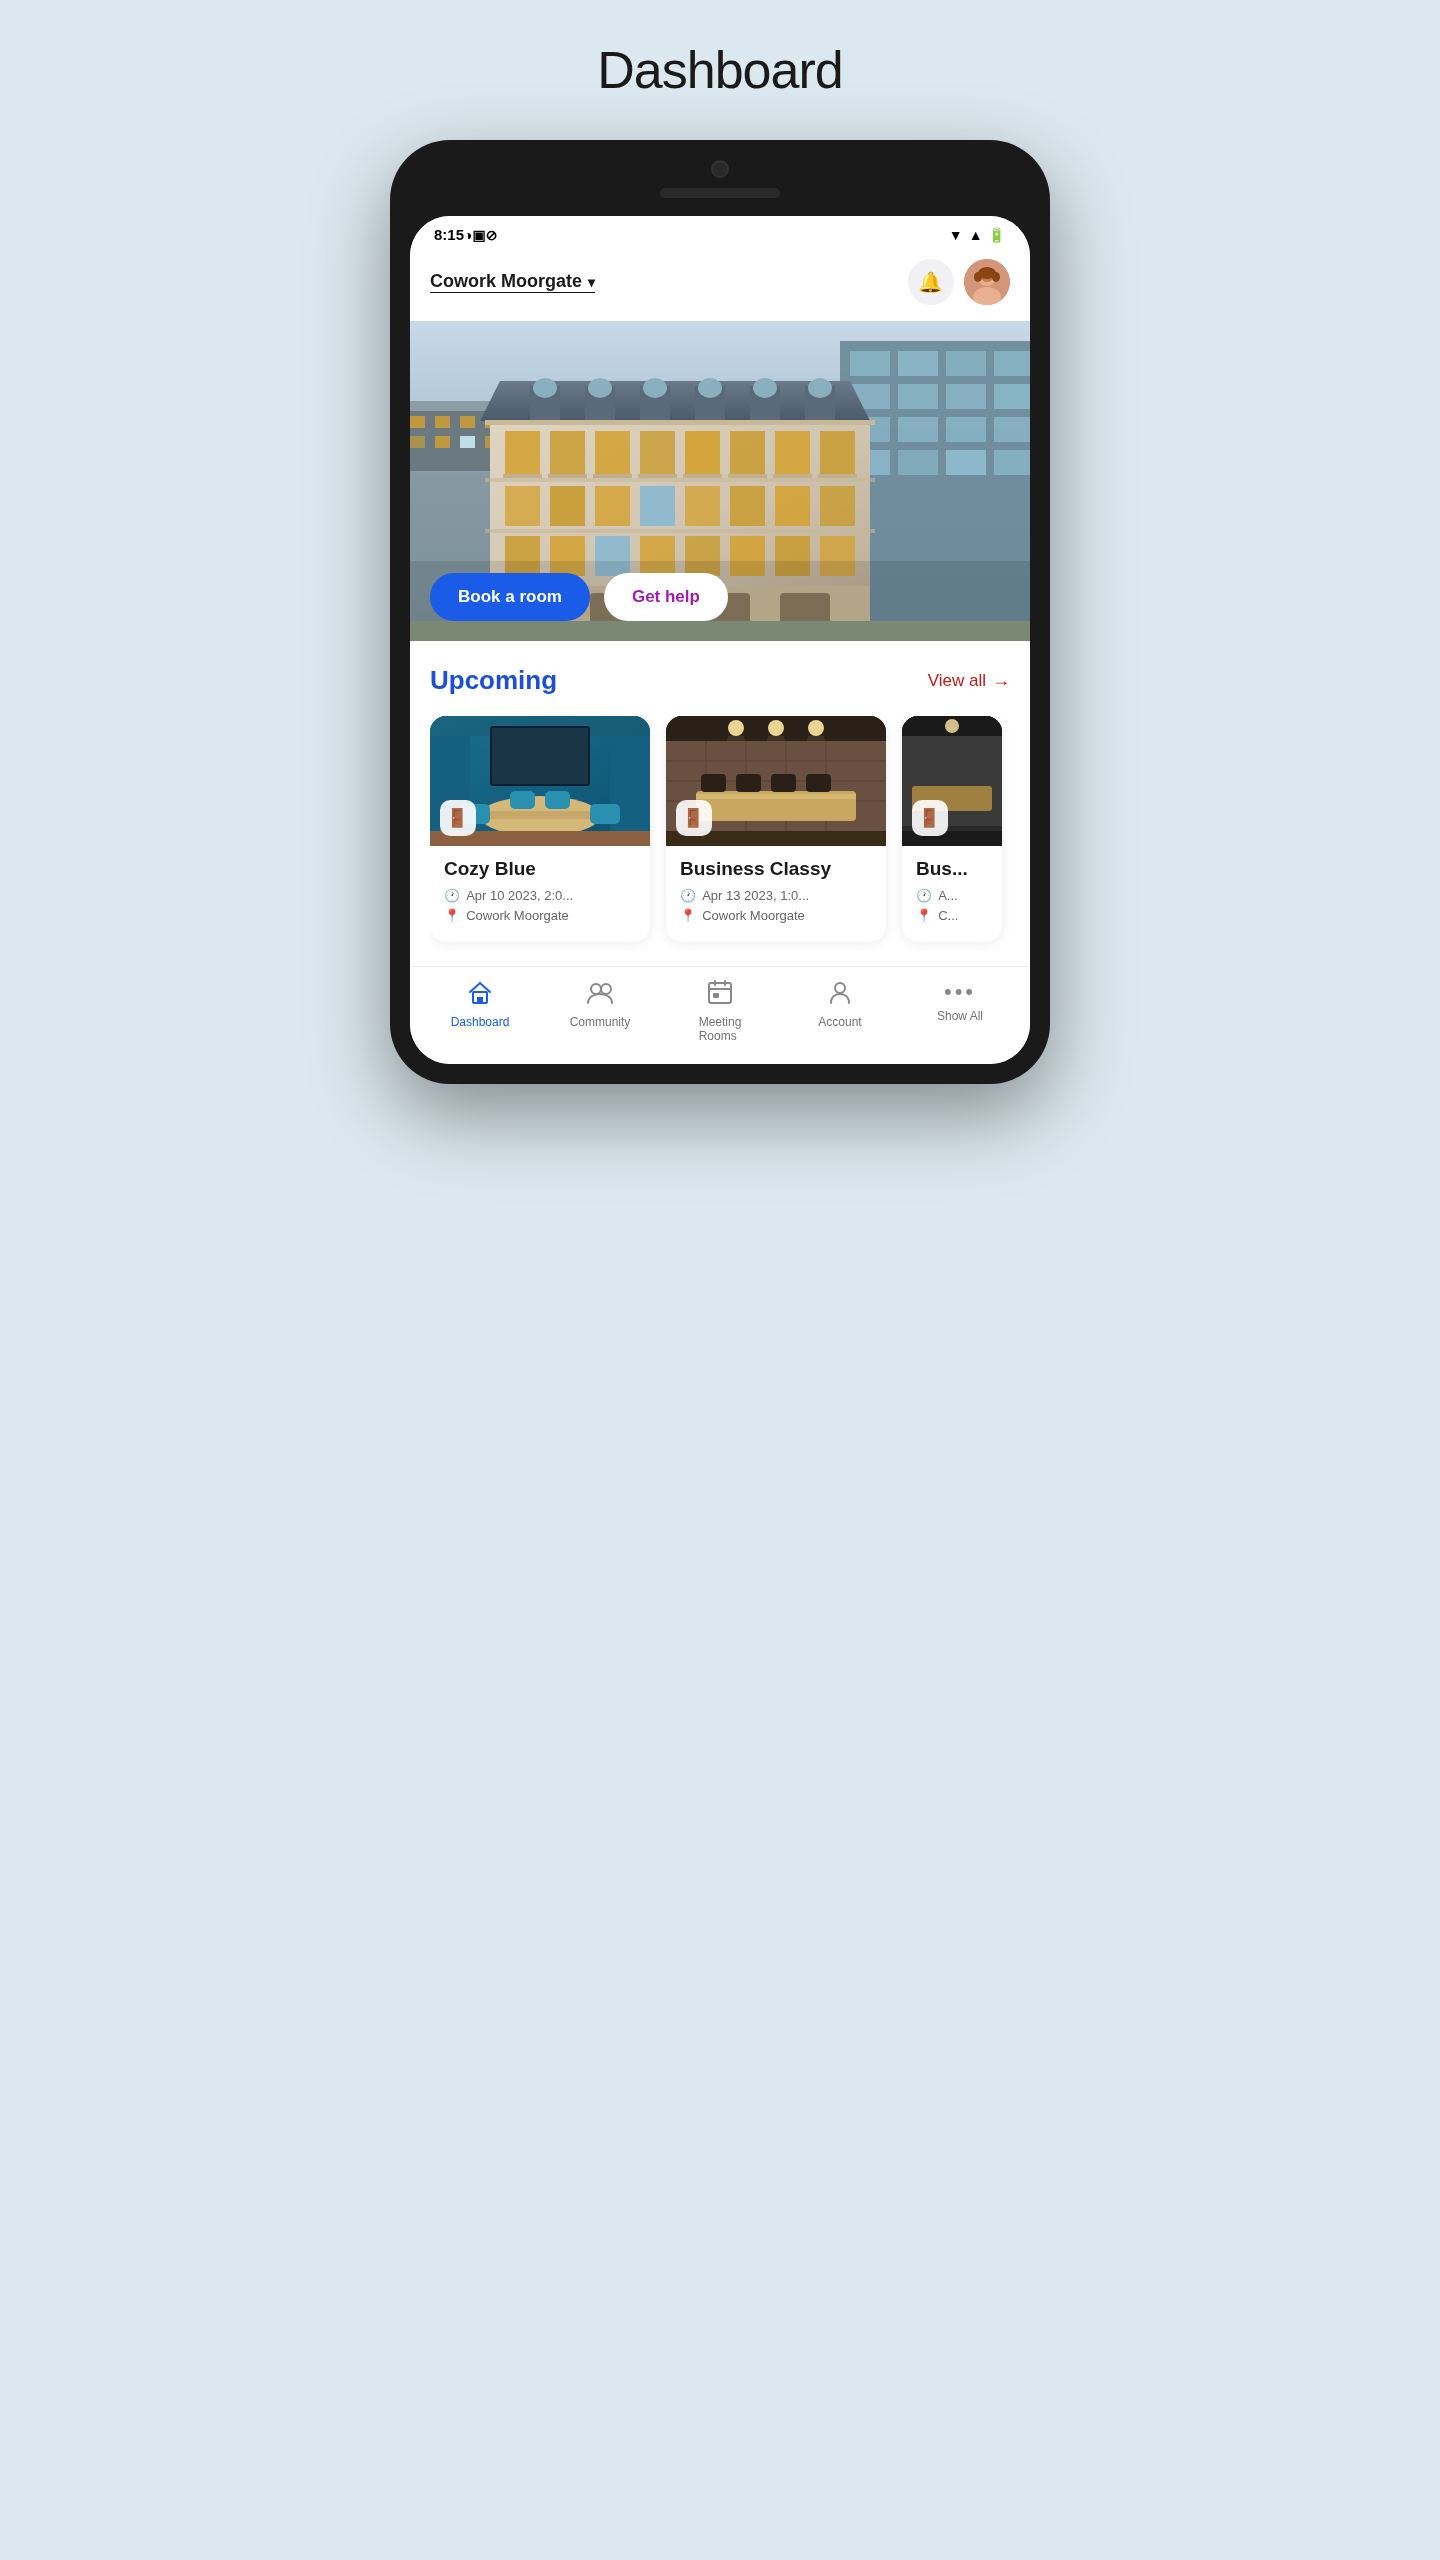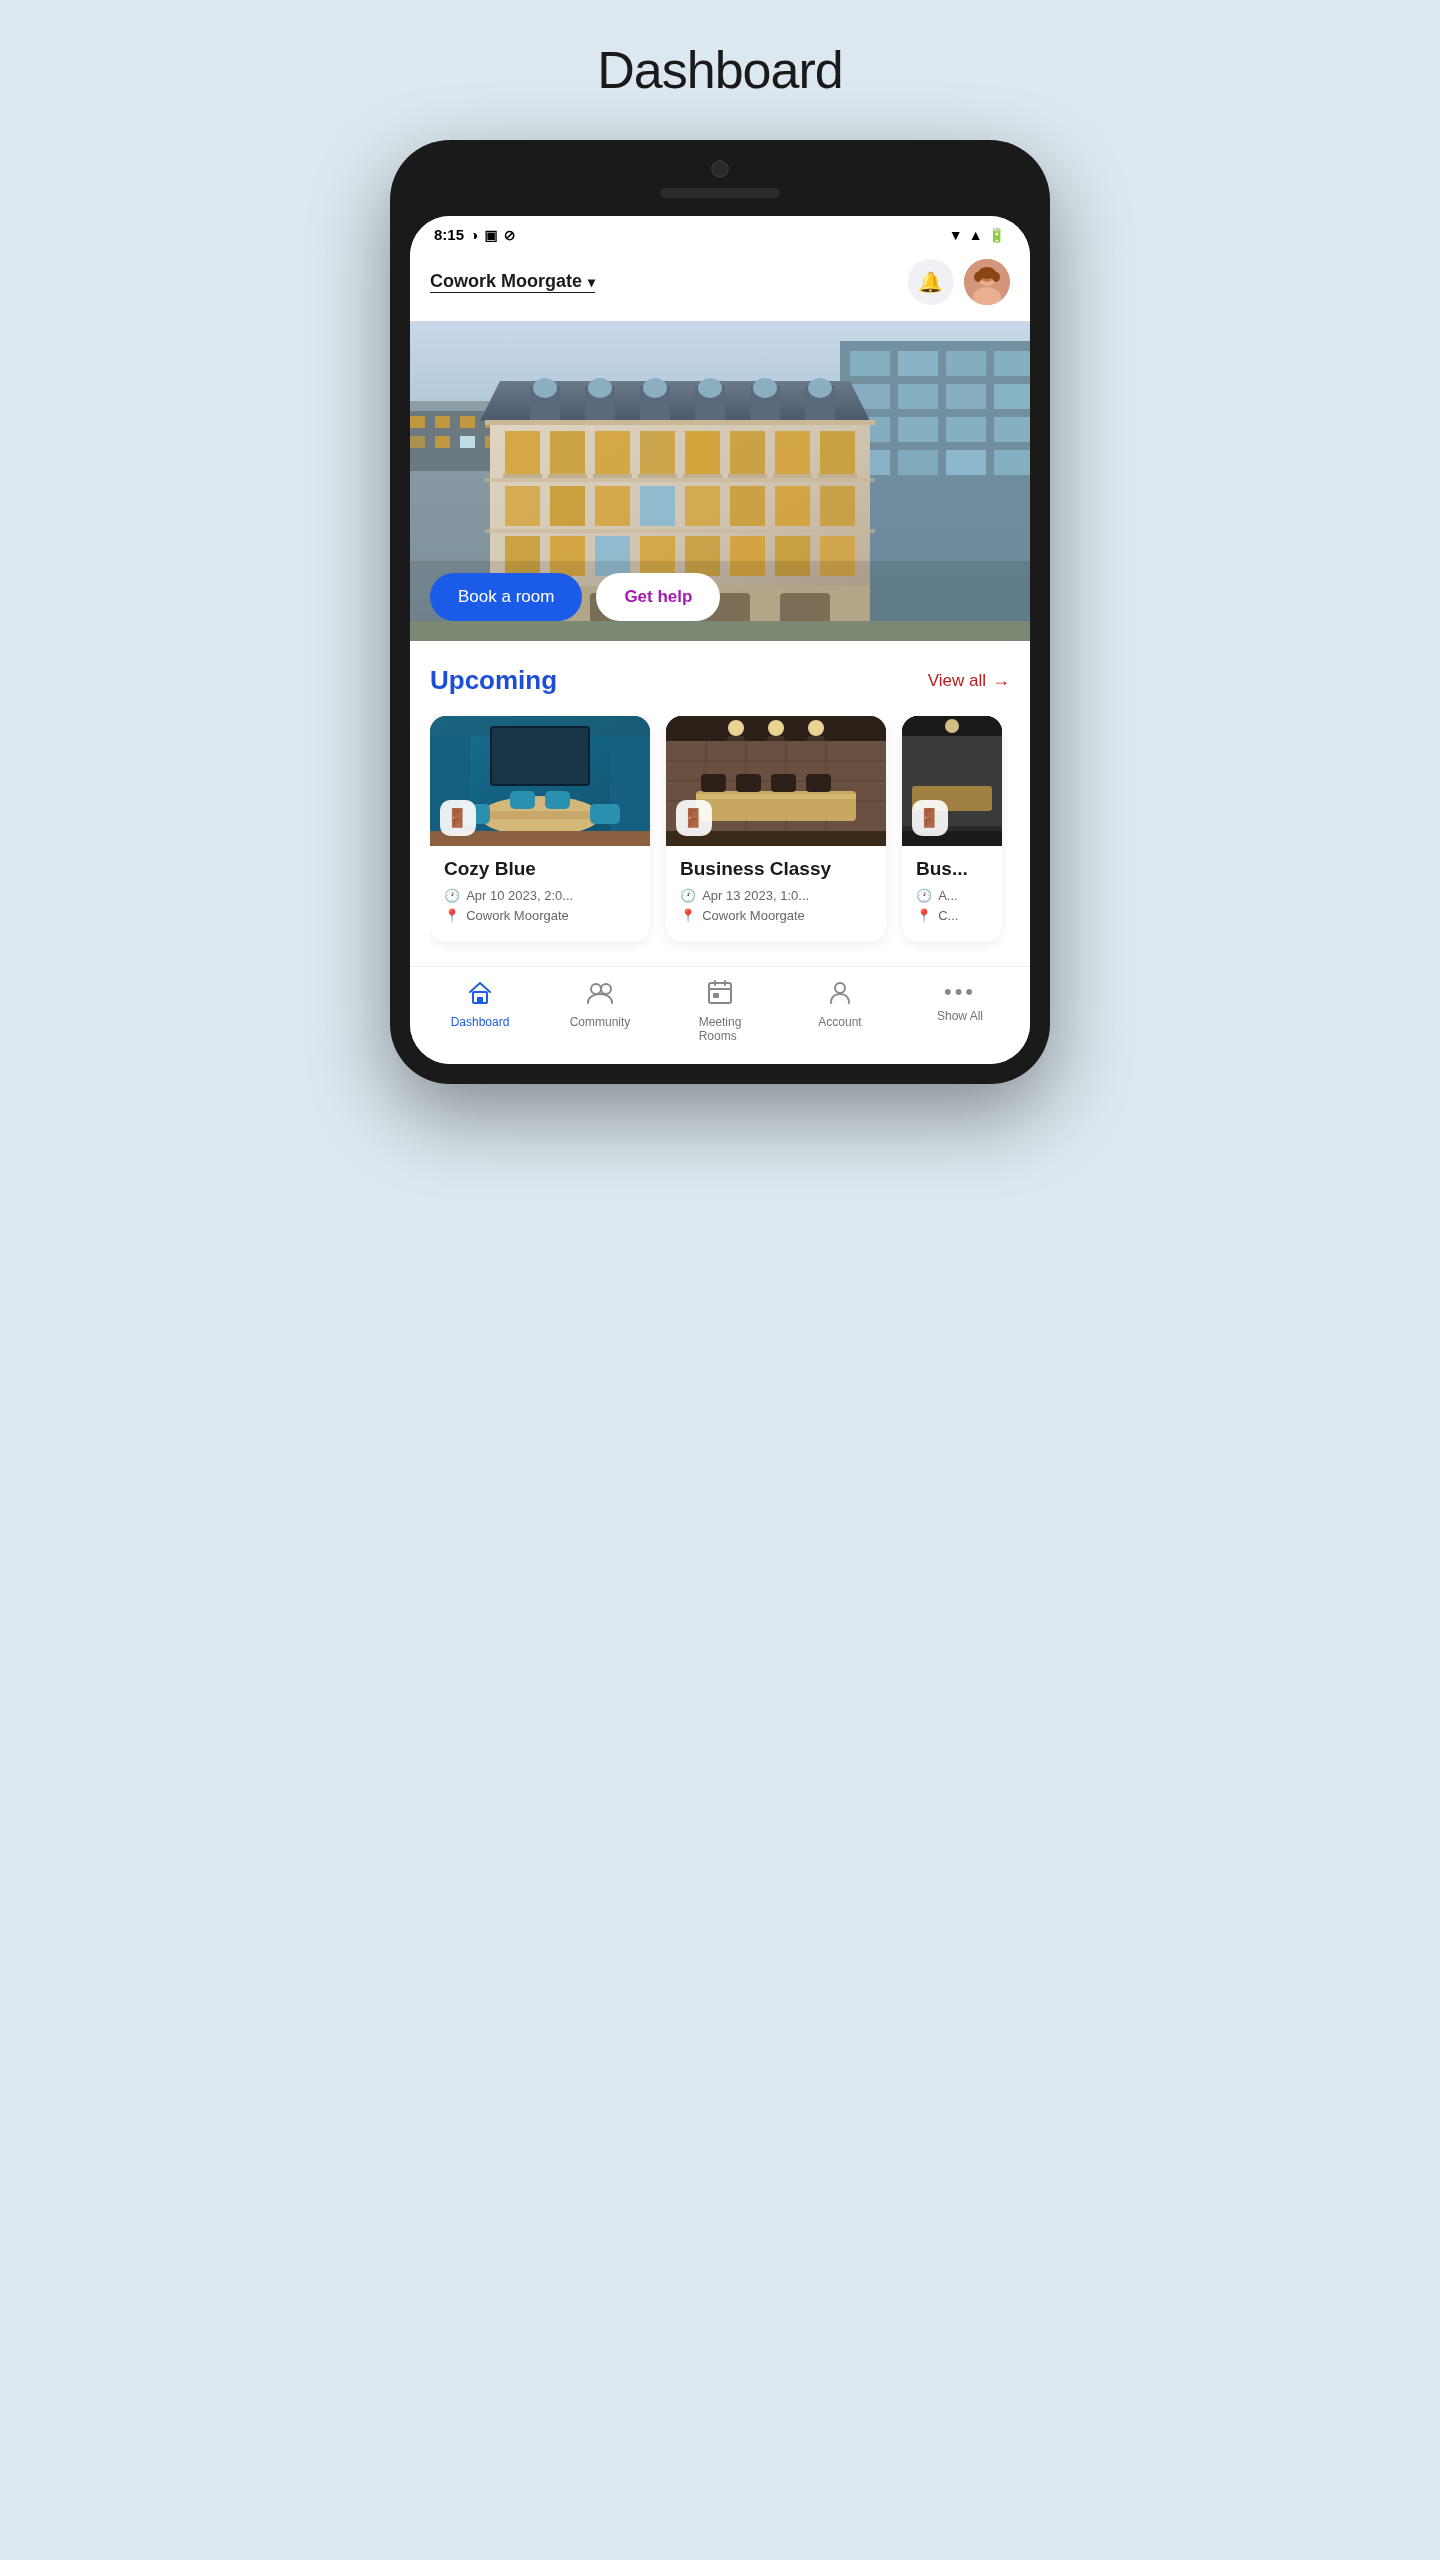--- a/index.html
+++ b/index.html
@@ -60,21 +60,21 @@
       display: flex;
       justify-content: space-between;
       align-items: center;
       padding: 10px 24px 6px;
       font-size: 14px;
       font-weight: 600;
     }
     .status-time { font-size: 15px; font-weight: 700; color: #000; }
     .status-icons { display: flex; gap: 6px; align-items: center; }
     .status-icon { font-size: 14px; color: #000; }
-    .status-left { display: flex; gap: 6px; align-items: center; }
+    .status-left { display: flex; align-items: center; }
     
     .app-header {
       background: white;
       display: flex;
       justify-content: space-between;
       align-items: center;
       padding: 10px 20px 16px;
     }
     .location-selector {
       display: flex;
@@ -131,21 +131,21 @@
       display: flex;
       gap: 14px;
     }
     .btn-book {
       background: #1a5ce8;
       color: white;
       border: none;
       border-radius: 30px;
       padding: 14px 28px;
       font-size: 17px;
-      font-weight: 400;
+      font-weight: 700;
       cursor: pointer;
     }
     .btn-help {
       background: white;
       color: #a21caf;
       border: none;
       border-radius: 30px;
       padding: 14px 28px;
       font-size: 17px;
       font-weight: 600;

